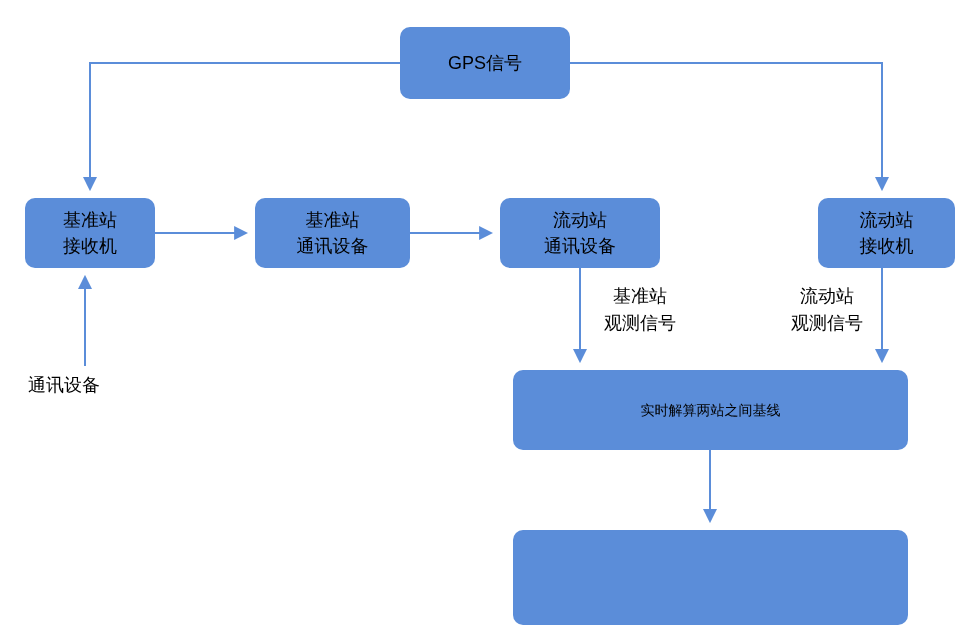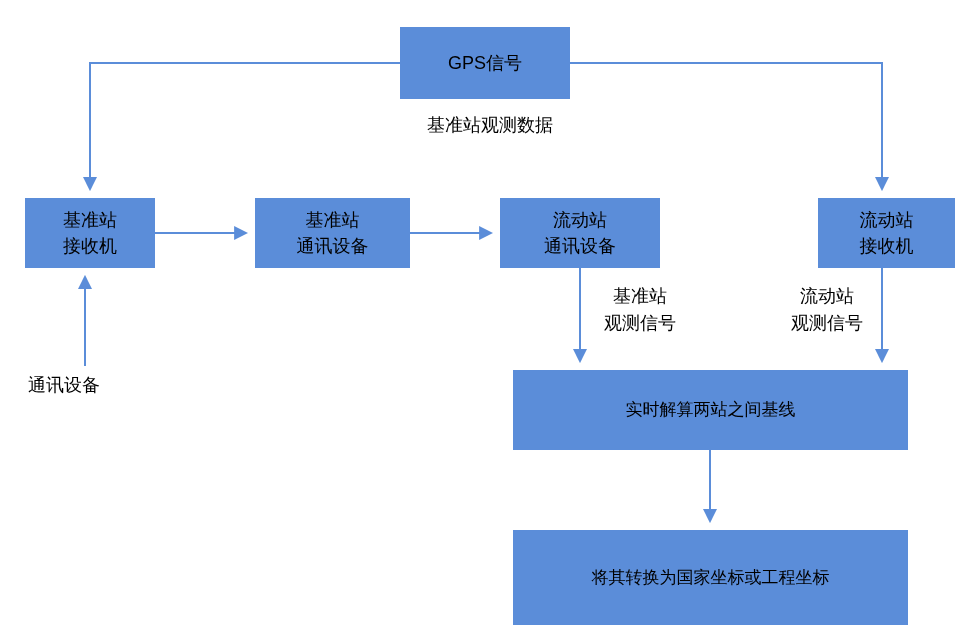--- a/index.html
+++ b/index.html
@@ -19,22 +19,23 @@
     position:absolute;
     background:var(--accent);
     color:var(--text);
     display:flex;
     flex-direction:column;
     align-items:center;
     justify-content:center;
     text-align:center;
     font-size:18px;
     line-height:26px;
+    border-radius:10px;
   }
-  .box.big{font-size:17px;}
+  .box.big{font-size:14px;}
   .label{
     position:absolute;
     color:var(--text);
     font-size:18px;
     line-height:27px;
     text-align:center;
     white-space:nowrap;
   }
   .result-line{display:block;line-height:42px;}
   svg.arrows{
@@ -93,24 +94,22 @@
   <div class="box" style="left:818px;top:198px;width:137px;height:70px">
     <span>流动站</span>
     <span>接收机</span>
   </div>
 
   <div class="box big" style="left:513px;top:370px;width:395px;height:80px">
     <span>实时解算两站之间基线</span>
   </div>
 
   <div class="box big" style="left:513px;top:530px;width:395px;height:95px">
-    <span class="result-line">将其转换为国家坐标或工程坐标</span>
   </div>
 
-  <div class="label" style="left:400px;top:112px;width:180px">基准站观测数据</div>
 
   <div class="label" style="left:585px;top:283px;width:110px">
     <span style="display:block">基准站</span>
     <span style="display:block">观测信号</span>
   </div>
 
   <div class="label" style="left:772px;top:283px;width:110px">
     <span style="display:block">流动站</span>
     <span style="display:block">观测信号</span>
   </div>

